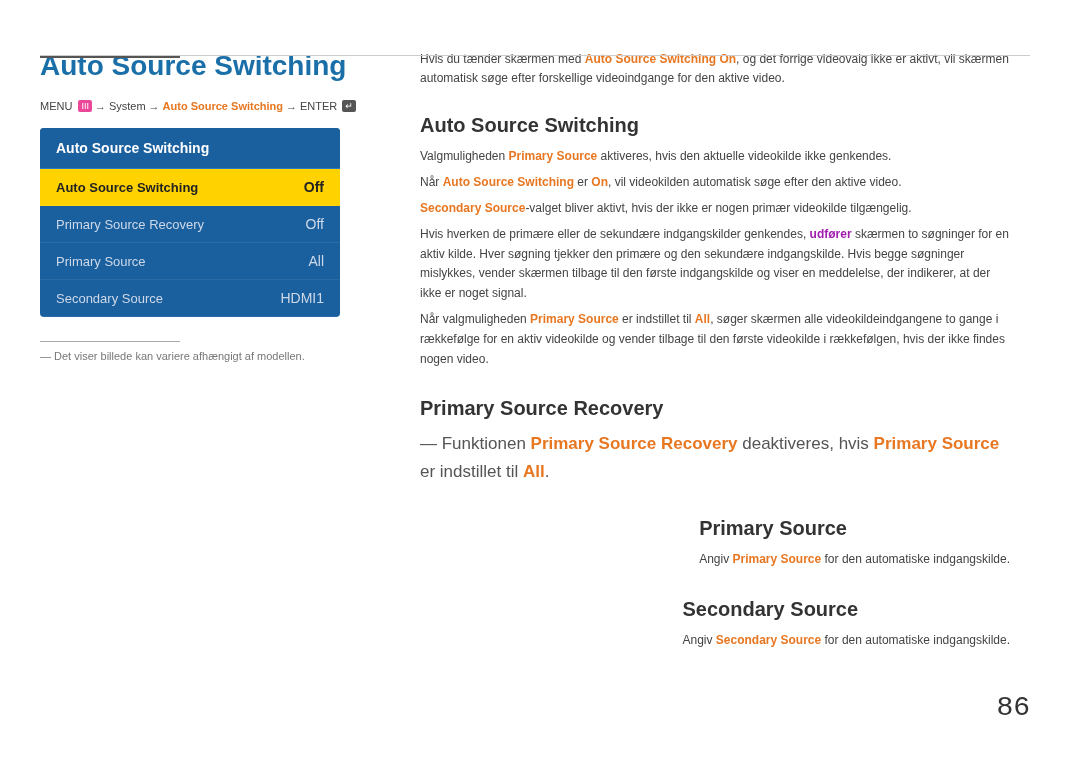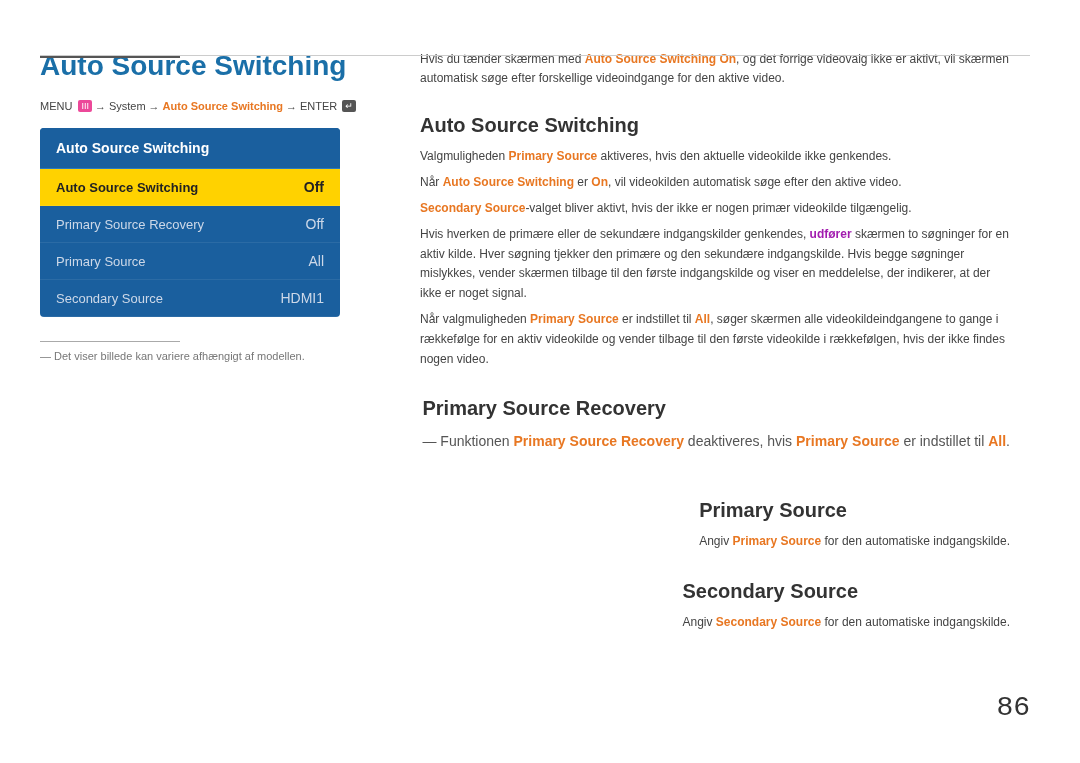--- a/index.html
+++ b/index.html
@@ -163,24 +163,24 @@
     .section-body {
       font-size: 12px;
       color: #444;
       line-height: 1.65;
       margin-bottom: 6px;
     }
     .section-body .bold-orange { color: #e87722; font-weight: bold; }
     .section-body .bold-dark { color: #a21caf; font-weight: bold; }
 
     .section-note {
-      font-size: 14px;
+      font-size: 17px;
       color: #555;
       line-height: 1.6;
-      margin-bottom: 24px;
+      margin-bottom: 10px;
       border-left: none;
     }
     .section-note::before {
       content: '— ';
       color: #555;
     }
     .section-note .bold-orange { color: #e87722; font-weight: bold; }
 
     .section-block {
       margin-bottom: 18px;

